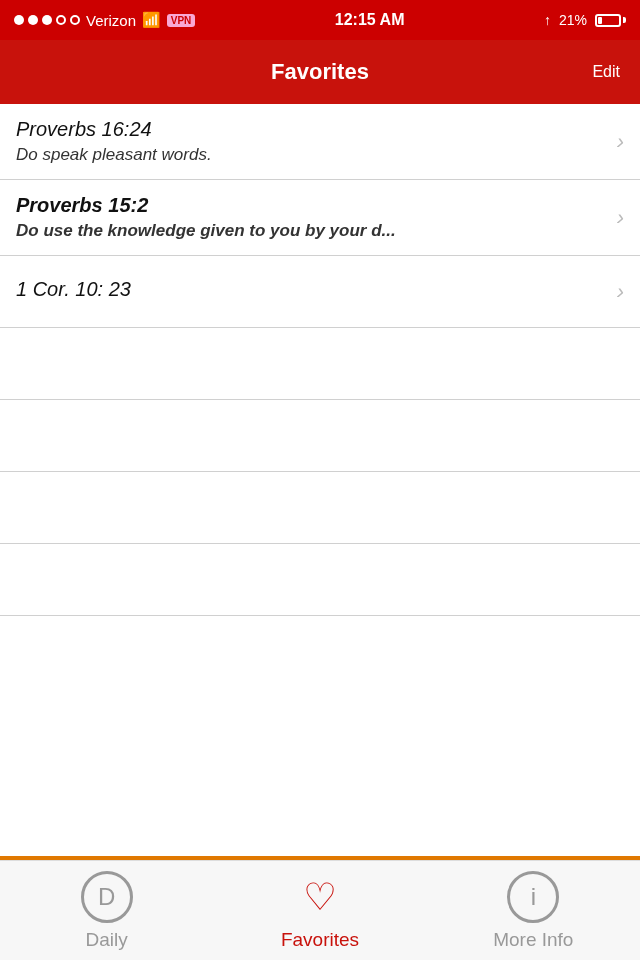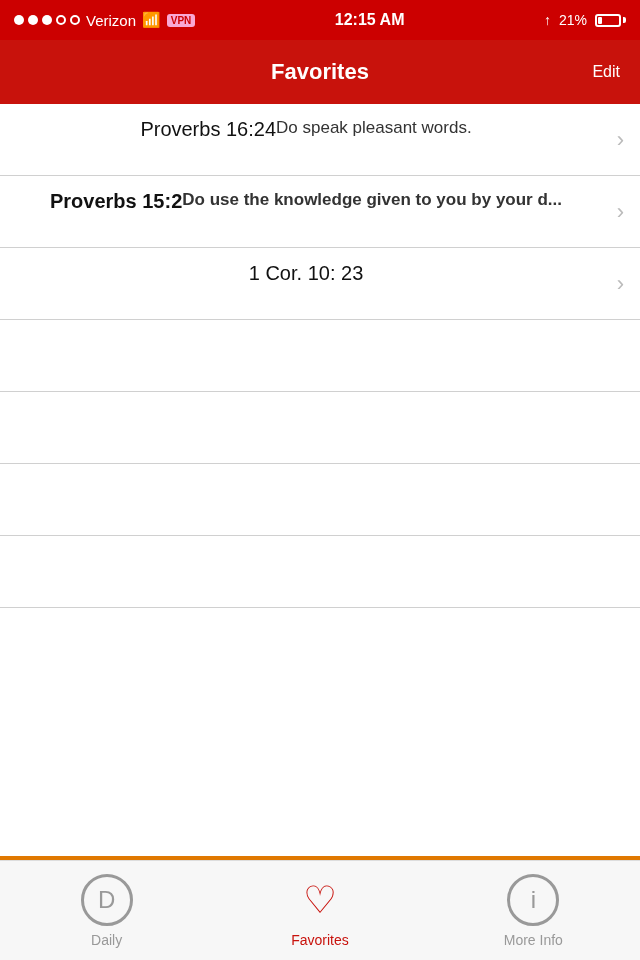--- a/index.html
+++ b/index.html
@@ -52,22 +52,23 @@
 
     
     .list { flex: 1; }
     .list-item {
       border-bottom: 1px solid #d0d0d0;
       padding: 14px 44px 14px 16px;
       position: relative;
       cursor: pointer;
       min-height: 72px;
       display: flex;
-      flex-direction: row;
-      justify-content: center;
+      flex-direction: column;
+      justify-content: center;
+      font-style: italic;
     }
     .list-item .item-title {
       font-size: 20px;
       color: #111;
       margin-bottom: 4px;
     }
     .list-item.bold .item-title {
       font-weight: 700;
     }
     .list-item .item-subtitle {
@@ -122,21 +123,21 @@
       border-radius: 50%;
       border: 3px solid #999;
       display: flex;
       align-items: center;
       justify-content: center;
       font-size: 24px;
       color: #999;
       font-weight: 300;
     }
     .tab-label {
-      font-size: 14px;
+      font-size: 19px;
       color: #999;
     }
     .tab-item.active .tab-label {
       color: #c8120c;
     }
     .heart-icon {
       font-size: 38px;
       color: #c8120c;
       line-height: 1;
     }

